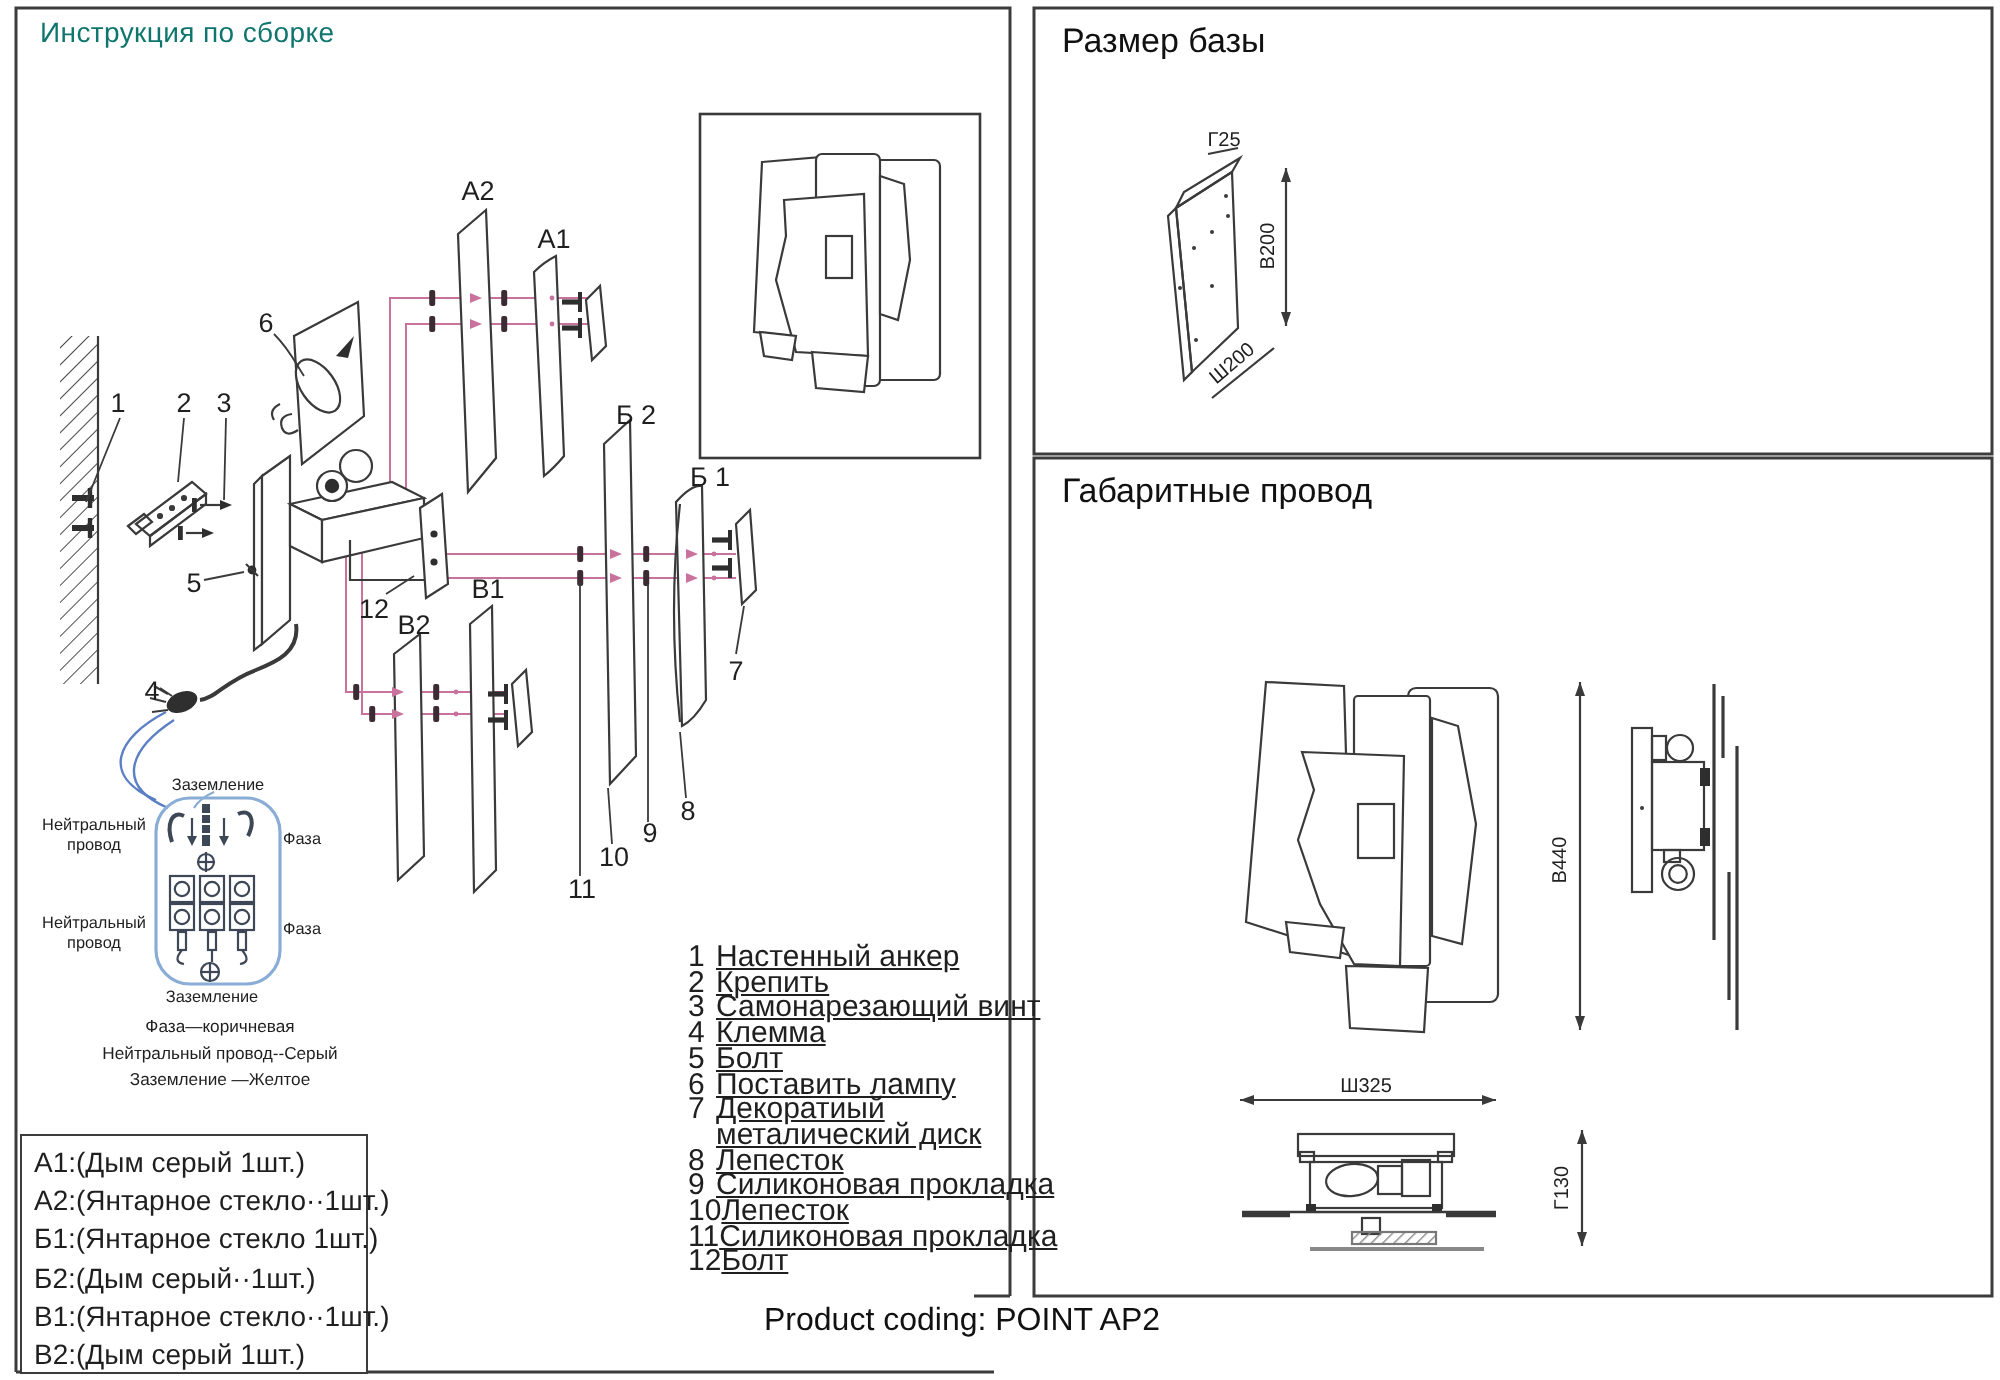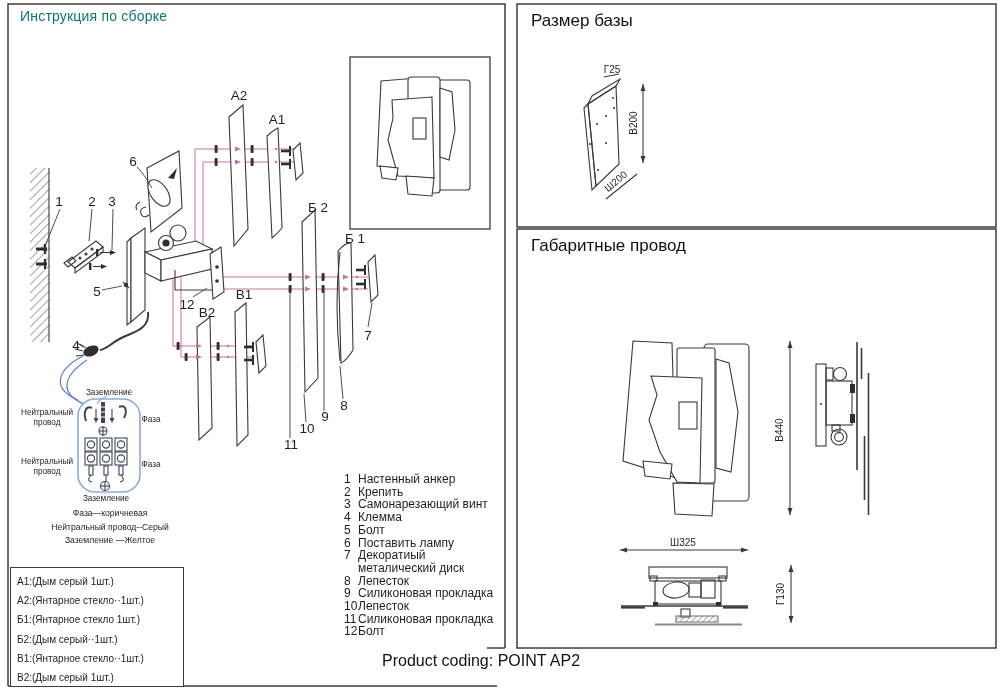--- a/index.html
+++ b/index.html
@@ -3,25 +3,25 @@
 <meta charset="utf-8">
 <style>
   html,body{margin:0;padding:0;background:#fff;}
   .page{position:relative;width:1000px;height:690px;background:#fff;overflow:hidden;
         font-family:"Liberation Sans",sans-serif;color:#1c1c1c;}
   .page svg{position:absolute;left:0;top:0;}
   .ovl{position:absolute;z-index:2;}
   .title{font-size:14px;color:#0f766e;letter-spacing:.2px;}
   .rtitle{font-size:17px;color:#111;}
   .footer{font-size:16px;color:#111;}
-  .plist{font-size:12px;line-height:12.7px;color:#1f1f1f;white-space:nowrap;}
+  .plist{font-size:15px;line-height:12.7px;color:#1f1f1f;white-space:nowrap;text-decoration:underline;}
   .plist .n{display:inline-block;min-width:14px;}
   .plist .cont .n{visibility:hidden;}
   .gbox{width:166px;height:114px;border:1.4px solid #3c3c3c;padding:4px 0 0 6px;
-        font-size:10px;line-height:19.2px;color:#1f1f1f;white-space:nowrap;background:#fff;}
+        font-size:14px;line-height:19.2px;color:#1f1f1f;white-space:nowrap;background:#fff;}
   svg text{font-family:"Liberation Sans",sans-serif;fill:#1f1f1f;}
 </style>
 </head>
 <body>
 
 <div class="page">
 
 <svg width="1000" height="690" viewBox="0 0 1000 690">
   <defs>
     <pattern id="wallhatch" width="6" height="6" patternUnits="userSpaceOnUse" patternTransform="rotate(45)">

